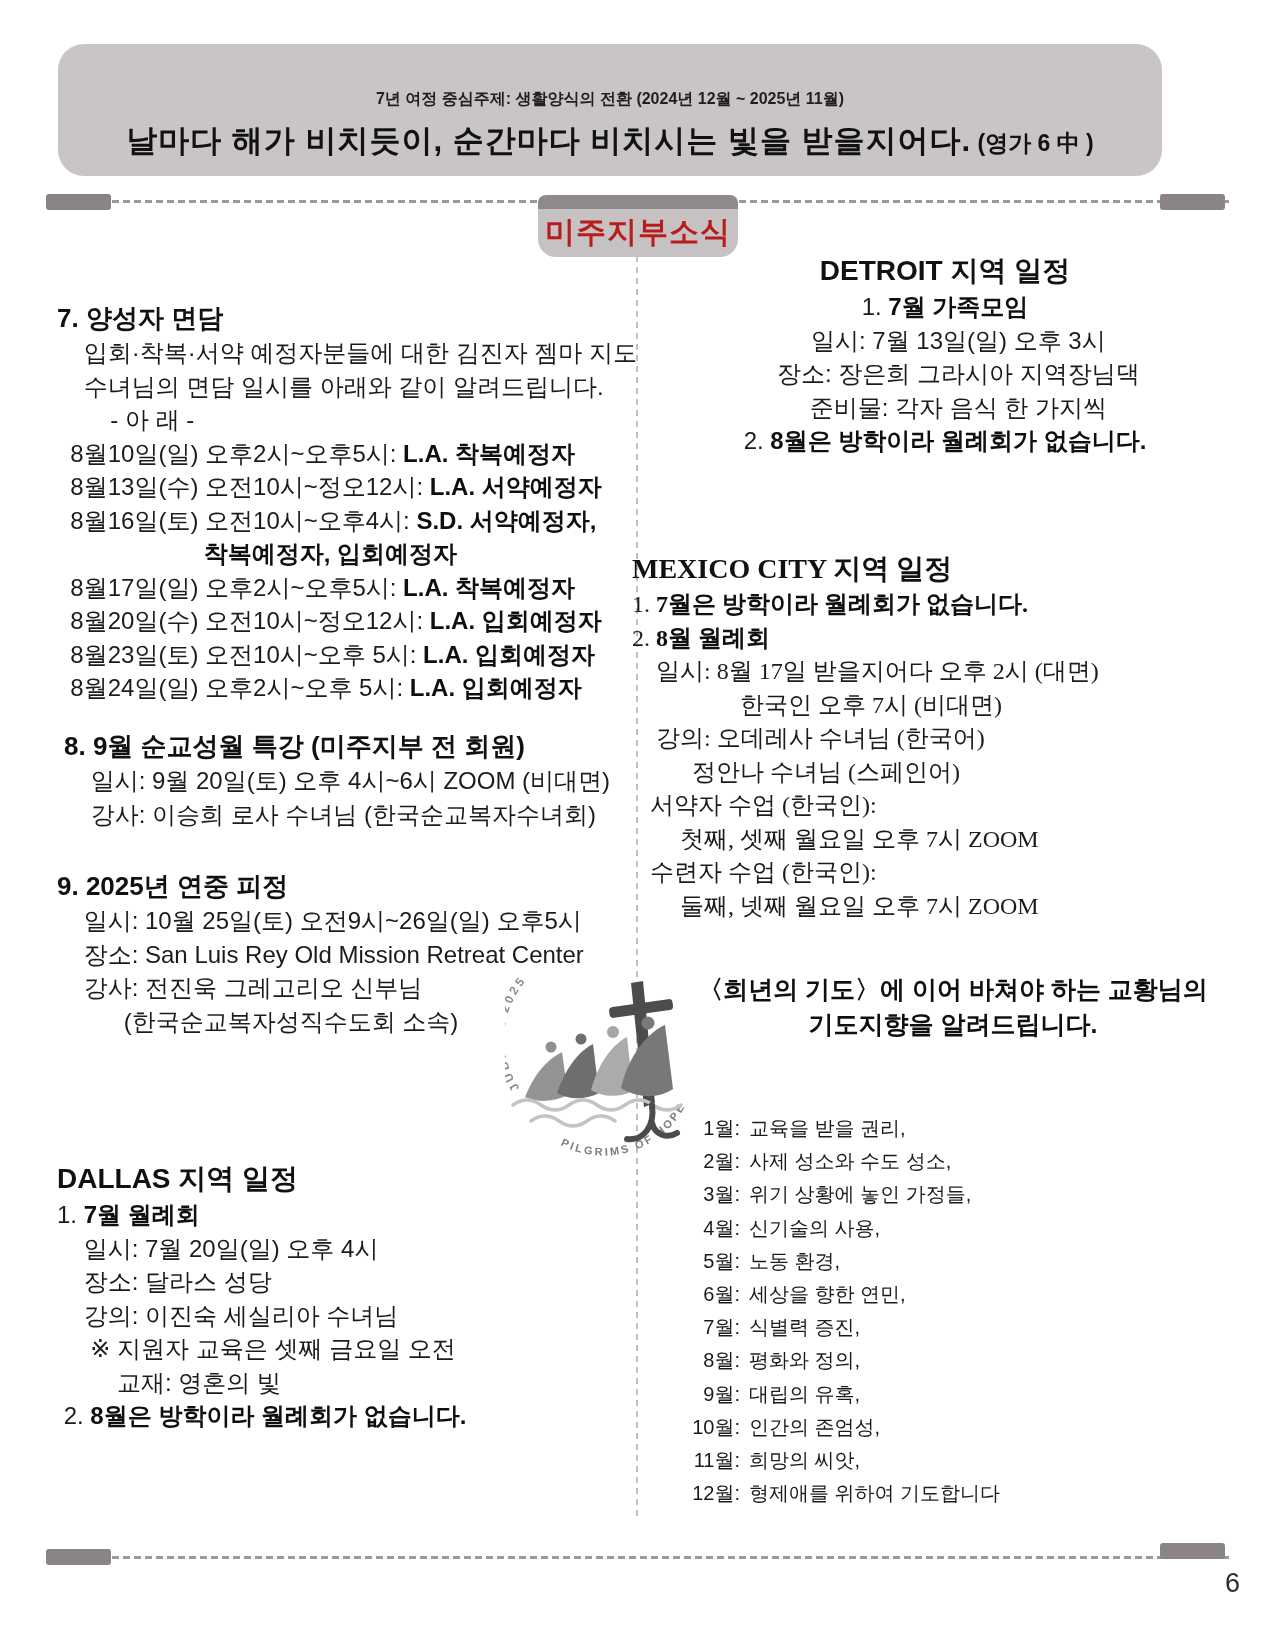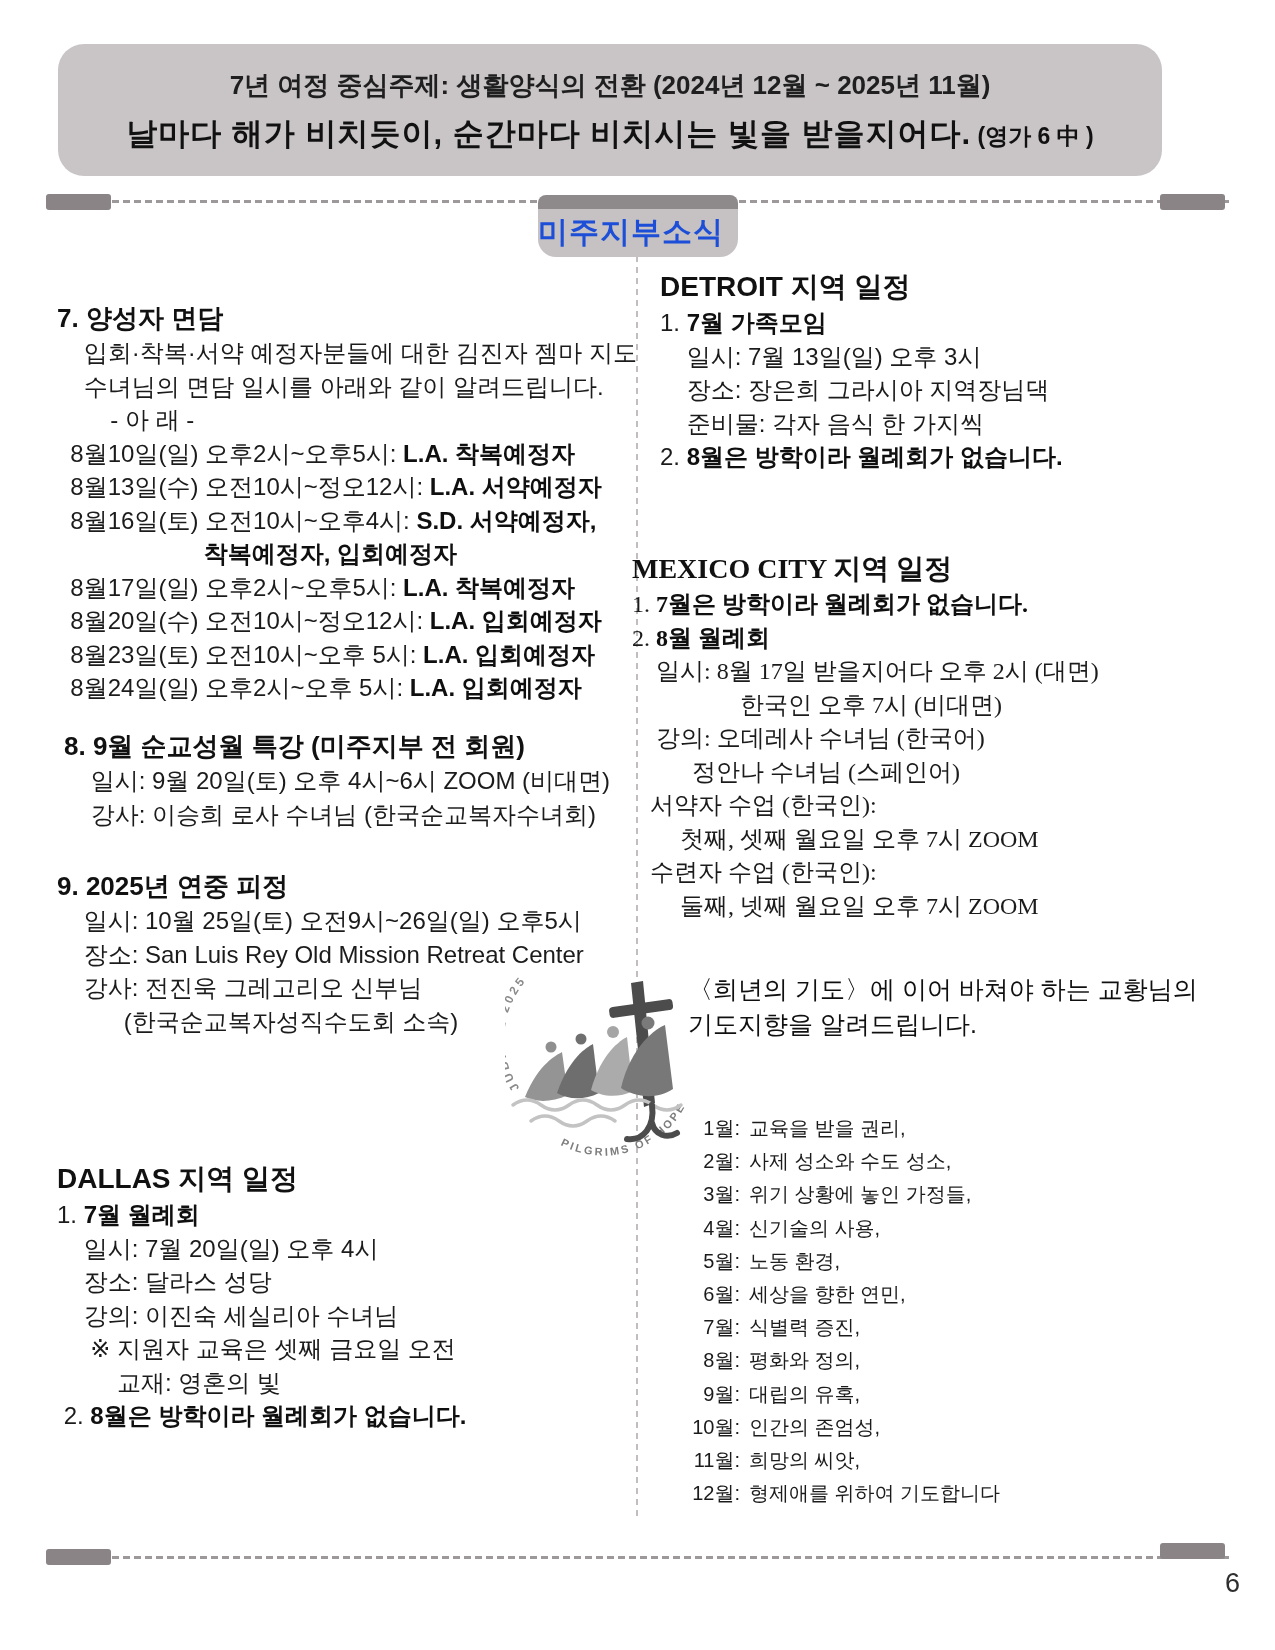--- a/index.html
+++ b/index.html
@@ -5,56 +5,56 @@
   html,body{margin:0;padding:0;background:#ffffff;}
   .page{
     position:relative;width:1275px;height:1650px;background:#ffffff;
     font-family:"Liberation Sans","DejaVu Sans",sans-serif;color:#1b1b1b;overflow:hidden;
   }
   
   .header-band{
     position:absolute;left:58px;top:44px;width:1104px;height:132px;
     background:#c9c5c6;border-radius:26px;text-align:center;
   }
-  .h-line1{margin-top:24px;font-size:26px;font-weight:600;color:#1f1f1f;letter-spacing:0px;}
+  .h-line1{margin-top:45px;font-size:16px;font-weight:600;color:#1f1f1f;letter-spacing:0px;}
   .h-line2{margin-top:10px;font-size:31px;font-weight:800;color:#111;letter-spacing:1px;}
   .h-ref{font-size:23px;font-weight:700;letter-spacing:0;}
   
   .dash-h{position:absolute;left:46px;width:1183px;height:3px;
     background:repeating-linear-gradient(90deg,#9d999a 0 7px,transparent 7px 11px);}
   .dash-top{top:200px;}
   .dash-bottom{top:1556px;}
   .cap{position:absolute;width:65px;height:16px;background:#8a8486;border-radius:3px;}
   .cap-tl{left:46px;top:194px;}
   .cap-tr{left:1160px;top:194px;}
   .cap-bl{left:46px;top:1549px;}
   .cap-br{left:1160px;top:1543px;}
   
   .tab{position:absolute;left:538px;top:195px;width:200px;z-index:3;}
   .tab-strip{height:14px;background:#8e898b;border-radius:8px 8px 0 0;}
   .tab-body{height:48px;background:#c6c2c3;border-radius:0 0 18px 18px;
-    font-size:30px;font-weight:700;color:#1d4ed8;text-align:left;line-height:46px;letter-spacing:1px;}
+    font-size:30px;font-weight:700;color:#b91c1c;text-align:center;line-height:46px;letter-spacing:1px;}
   
   .dash-v{position:absolute;left:636px;top:245px;width:2px;height:1275px;z-index:0;
     background:repeating-linear-gradient(180deg,#c2bebf 0 6px,transparent 6px 11px);}
   
   .sec{position:absolute;z-index:2;}
   .sec-title{font-size:26px;font-weight:700;line-height:36px;color:#111;white-space:pre-wrap;}
   .region-title{font-size:28px;font-weight:700;line-height:38px;color:#111;white-space:pre-wrap;}
   .tline{font-size:24px;line-height:33.5px;white-space:pre-wrap;color:#1b1b1b;}
   .tline b{font-weight:700;color:#0f0f0f;margin-top:24px;}
   .tline.b{font-weight:700;color:#0f0f0f;}
   #sec7{left:57px;top:300px;width:590px;}
   #sec8{left:64px;top:728px;width:590px;}
   #sec9{left:57px;top:868px;width:590px;}
   #dallas{left:57px;top:1160px;width:590px;}
-  #detroit{left:660px;top:268px;width:570px;}
+  #detroit{left:660px;top:252px;width:570px;text-align:center;}
   #mexico{left:632px;top:550px;width:570px;font-family:Liberation Serif, serif;}
   #prayer{left:688px;top:972px;width:530px;}
-  #prayer .tline{font-size:25px;font-weight:400;line-height:35px;color:#0f0f0f;}
+  #prayer .tline{font-size:25px;font-weight:700;line-height:35px;color:#0f0f0f;text-align:center;}
   #months{left:662px;top:1112px;width:560px;}
   .month-row{display:flex;font-size:20px;line-height:33.2px;}
   .m-label{width:78px;text-align:right;padding-right:9px;flex:none;white-space:pre;}
   .m-text{white-space:pre-wrap;}
   
   .logo{position:absolute;left:505px;top:955px;width:200px;height:215px;z-index:2;}
   
   .page-num{position:absolute;left:1200px;top:1568px;width:40px;text-align:right;
     font-size:27px;color:#2e2e2e;}
 </style>

